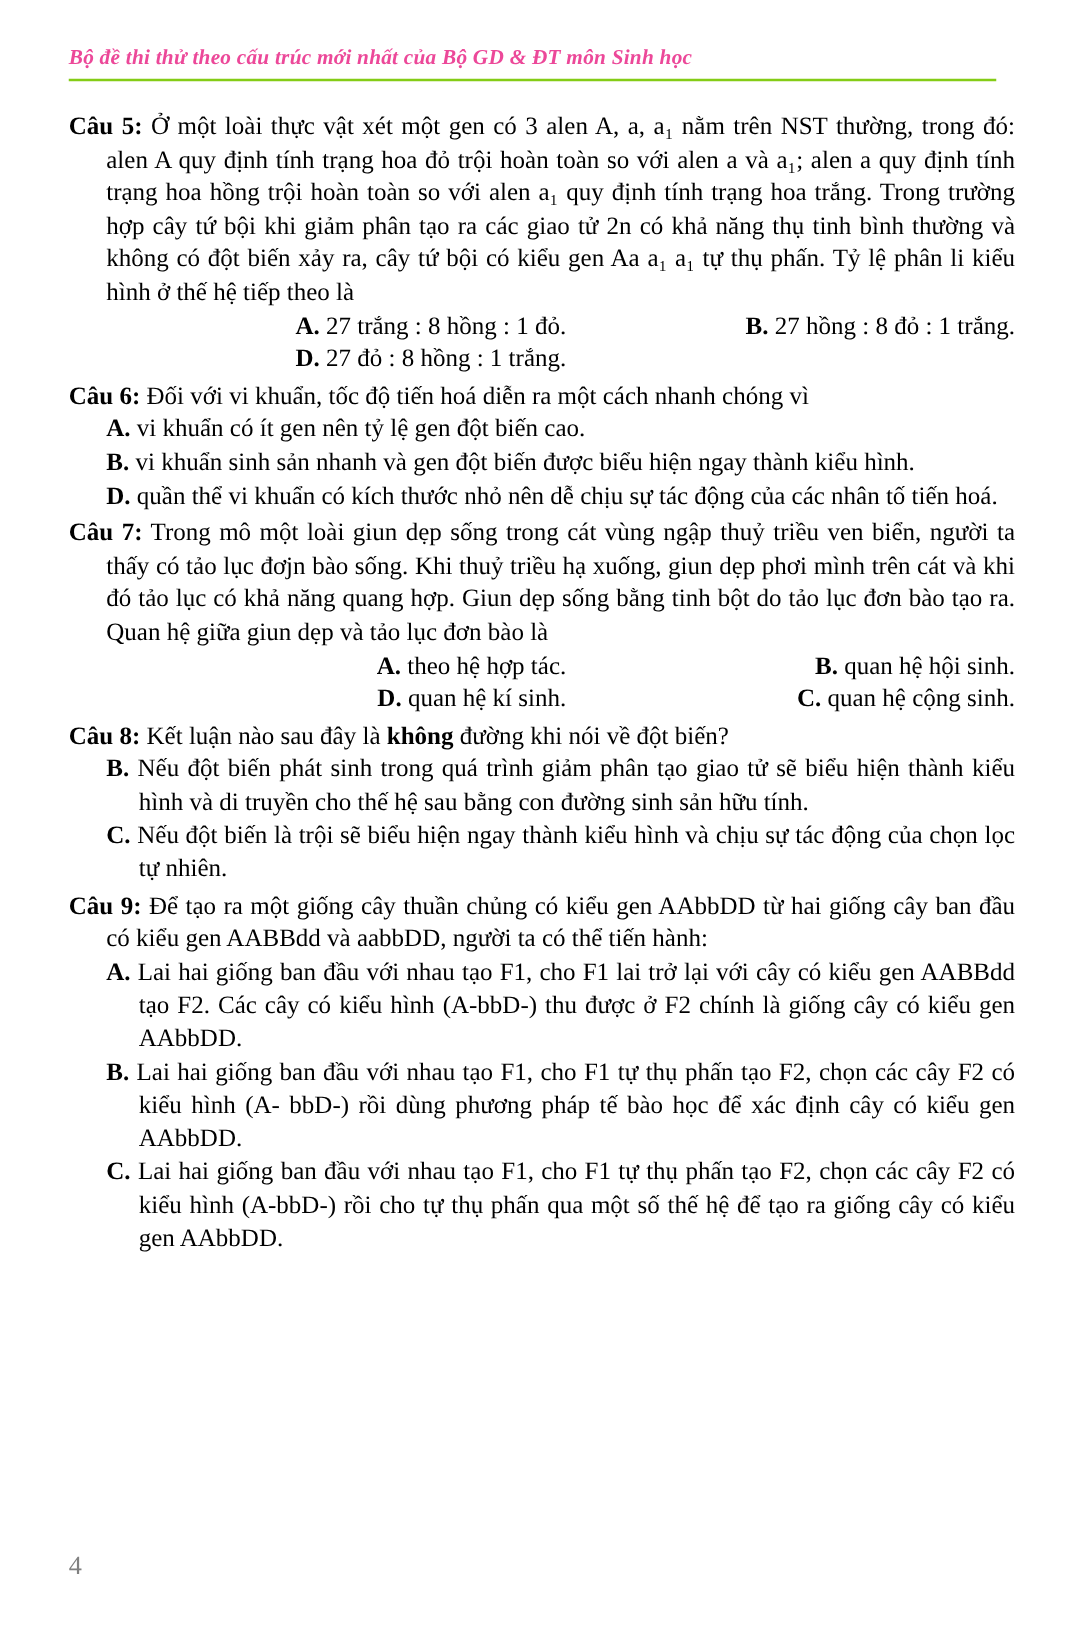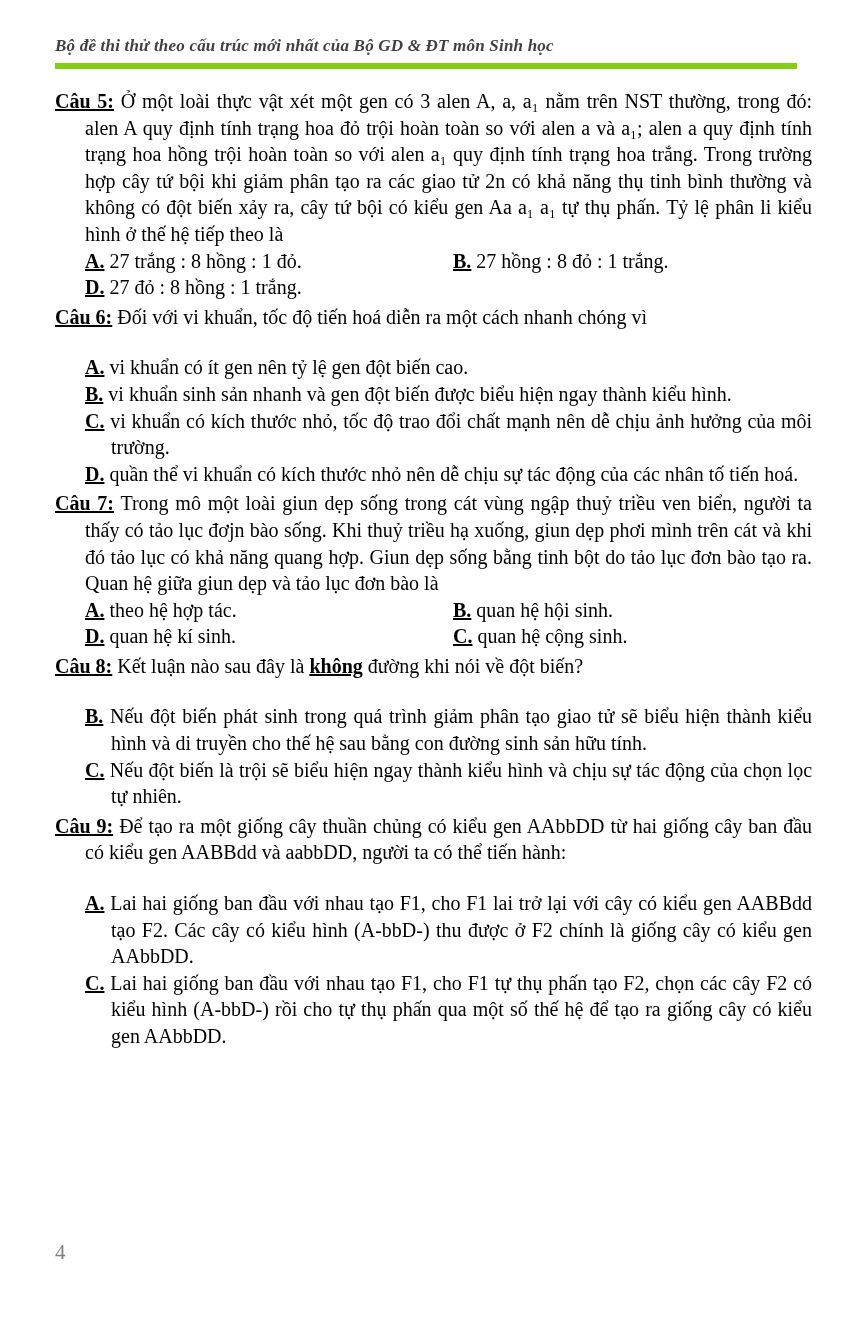--- a/index.html
+++ b/index.html
@@ -13,48 +13,48 @@
     overflow: hidden;
   }
   .header {
     position: absolute;
     left: 55px;
     top: 36px;
     width: 742px;
     font-size: 17px;
     font-style: italic;
     font-weight: bold;
-    color: #404040;
+    color: #ec4899;
     padding-bottom: 7px;
-    border-bottom: 6px solid #84cc16;
+    border-bottom: 2px solid #84cc16;
     letter-spacing: 0.2px;
   }
   .content {
     position: absolute;
     left: 55px;
     top: 88px;
     width: 757px;
     font-size: 20px;
     line-height: 26.6px;
     text-align: justify;
   }
   .question + .question { margin-top: 3px; }
   .q-para {
     margin: 0;
     padding-left: 30px;
     text-indent: -30px;
   }
-  .q-label { font-weight: bold; text-decoration: underline; }
+  .q-label { font-weight: bold; }
   .options-grid {
     margin-left: 30px;
     display: grid;
     grid-template-columns: 368px 1fr;
-    text-align: left;
+    text-align: right;
   }
-  .options-block { margin-left: 30px; margin-top: 24px; }
+  .options-block { margin-left: 30px; }
   .opt {
     margin: 0;
     padding-left: 26px;
     text-indent: -26px;
   }
   .options-block .opt { text-align: justify; }
   .page-number {
     position: absolute;
     left: 55px;
     top: 1240px;
@@ -78,21 +78,20 @@
         <p class="opt"><span class="q-label">B.</span> <span>27 hồng : 8 đỏ : 1 trắng.</span></p>
         <p class="opt"><span class="q-label">D.</span> <span>27 đỏ : 8 hồng : 1 trắng.</span></p>
       </div>
     </div>
 
     <div class="question">
       <p class="q-para"><span class="q-label">Câu 6:</span> <span>Đối với vi khuẩn, tốc độ tiến hoá diễn ra một cách nhanh chóng vì</span></p>
       <div class="options-block">
         <p class="opt"><span class="q-label">A.</span> <span>vi khuẩn có ít gen nên tỷ lệ gen đột biến cao.</span></p>
         <p class="opt"><span class="q-label">B.</span> <span>vi khuẩn sinh sản nhanh và gen đột biến được biểu hiện ngay thành kiểu hình.</span></p>
-        <p class="opt"><span class="q-label">C.</span> <span>vi khuẩn có kích thước nhỏ, tốc độ trao đổi chất mạnh nên dễ chịu ảnh hưởng của môi trường.</span></p>
         <p class="opt"><span class="q-label">D.</span> <span>quần thể vi khuẩn có kích thước nhỏ nên dễ chịu sự tác động của các nhân tố tiến hoá.</span></p>
       </div>
     </div>
 
     <div class="question">
       <p class="q-para"><span class="q-label">Câu 7:</span> <span>Trong mô một loài giun dẹp sống trong cát vùng ngập thuỷ triều ven biển, người ta thấy có tảo lục đơjn bào sống. Khi thuỷ triều hạ xuống, giun dẹp phơi mình trên cát và khi đó tảo lục có khả năng quang hợp. Giun dẹp sống bằng tinh bột do tảo lục đơn bào tạo ra. Quan hệ giữa giun dẹp và tảo lục đơn bào là</span></p>
       <div class="options-grid">
         <p class="opt"><span class="q-label">A.</span> <span>theo hệ hợp tác.</span></p>
         <p class="opt"><span class="q-label">B.</span> <span>quan hệ hội sinh.</span></p>
         <p class="opt"><span class="q-label">D.</span> <span>quan hệ kí sinh.</span></p>
@@ -105,20 +104,21 @@
       <div class="options-block">
         <p class="opt"><span class="q-label">B.</span> <span>Nếu đột biến phát sinh trong quá trình giảm phân tạo giao tử sẽ biểu hiện thành kiểu hình và di truyền cho thế hệ sau bằng con đường sinh sản hữu tính.</span></p>
         <p class="opt"><span class="q-label">C.</span> <span>Nếu đột biến là trội sẽ biểu hiện ngay thành kiểu hình và chịu sự tác động của chọn lọc tự nhiên.</span></p>
       </div>
     </div>
 
     <div class="question">
       <p class="q-para"><span class="q-label">Câu 9:</span> <span>Để tạo ra một giống cây thuần chủng có kiểu gen AAbbDD từ hai giống cây ban đầu có kiểu gen AABBdd và aabbDD, người ta có thể tiến hành:</span></p>
       <div class="options-block">
         <p class="opt"><span class="q-label">A.</span> <span>Lai hai giống ban đầu với nhau tạo F1, cho F1 lai trở lại với cây có kiểu gen AABBdd tạo F2. Các cây có kiểu hình (A-bbD-) thu được ở F2 chính là giống cây có kiểu gen AAbbDD.</span></p>
+        <p class="opt"><span class="q-label">B.</span> <span>Lai hai giống ban đầu với nhau tạo F1, cho F1 tự thụ phấn tạo F2, chọn các cây F2 có kiểu hình (A- bbD-) rồi dùng phương pháp tế bào học để xác định cây có kiểu gen AAbbDD.</span></p>
         <p class="opt"><span class="q-label">C.</span> <span>Lai hai giống ban đầu với nhau tạo F1, cho F1 tự thụ phấn tạo F2, chọn các cây F2 có kiểu hình (A-bbD-) rồi cho tự thụ phấn qua một số thế hệ để tạo ra giống cây có kiểu gen AAbbDD.</span></p>
       </div>
     </div>
 
   </div>
 
   <div class="page-number">4</div>
 
 </div>
 

